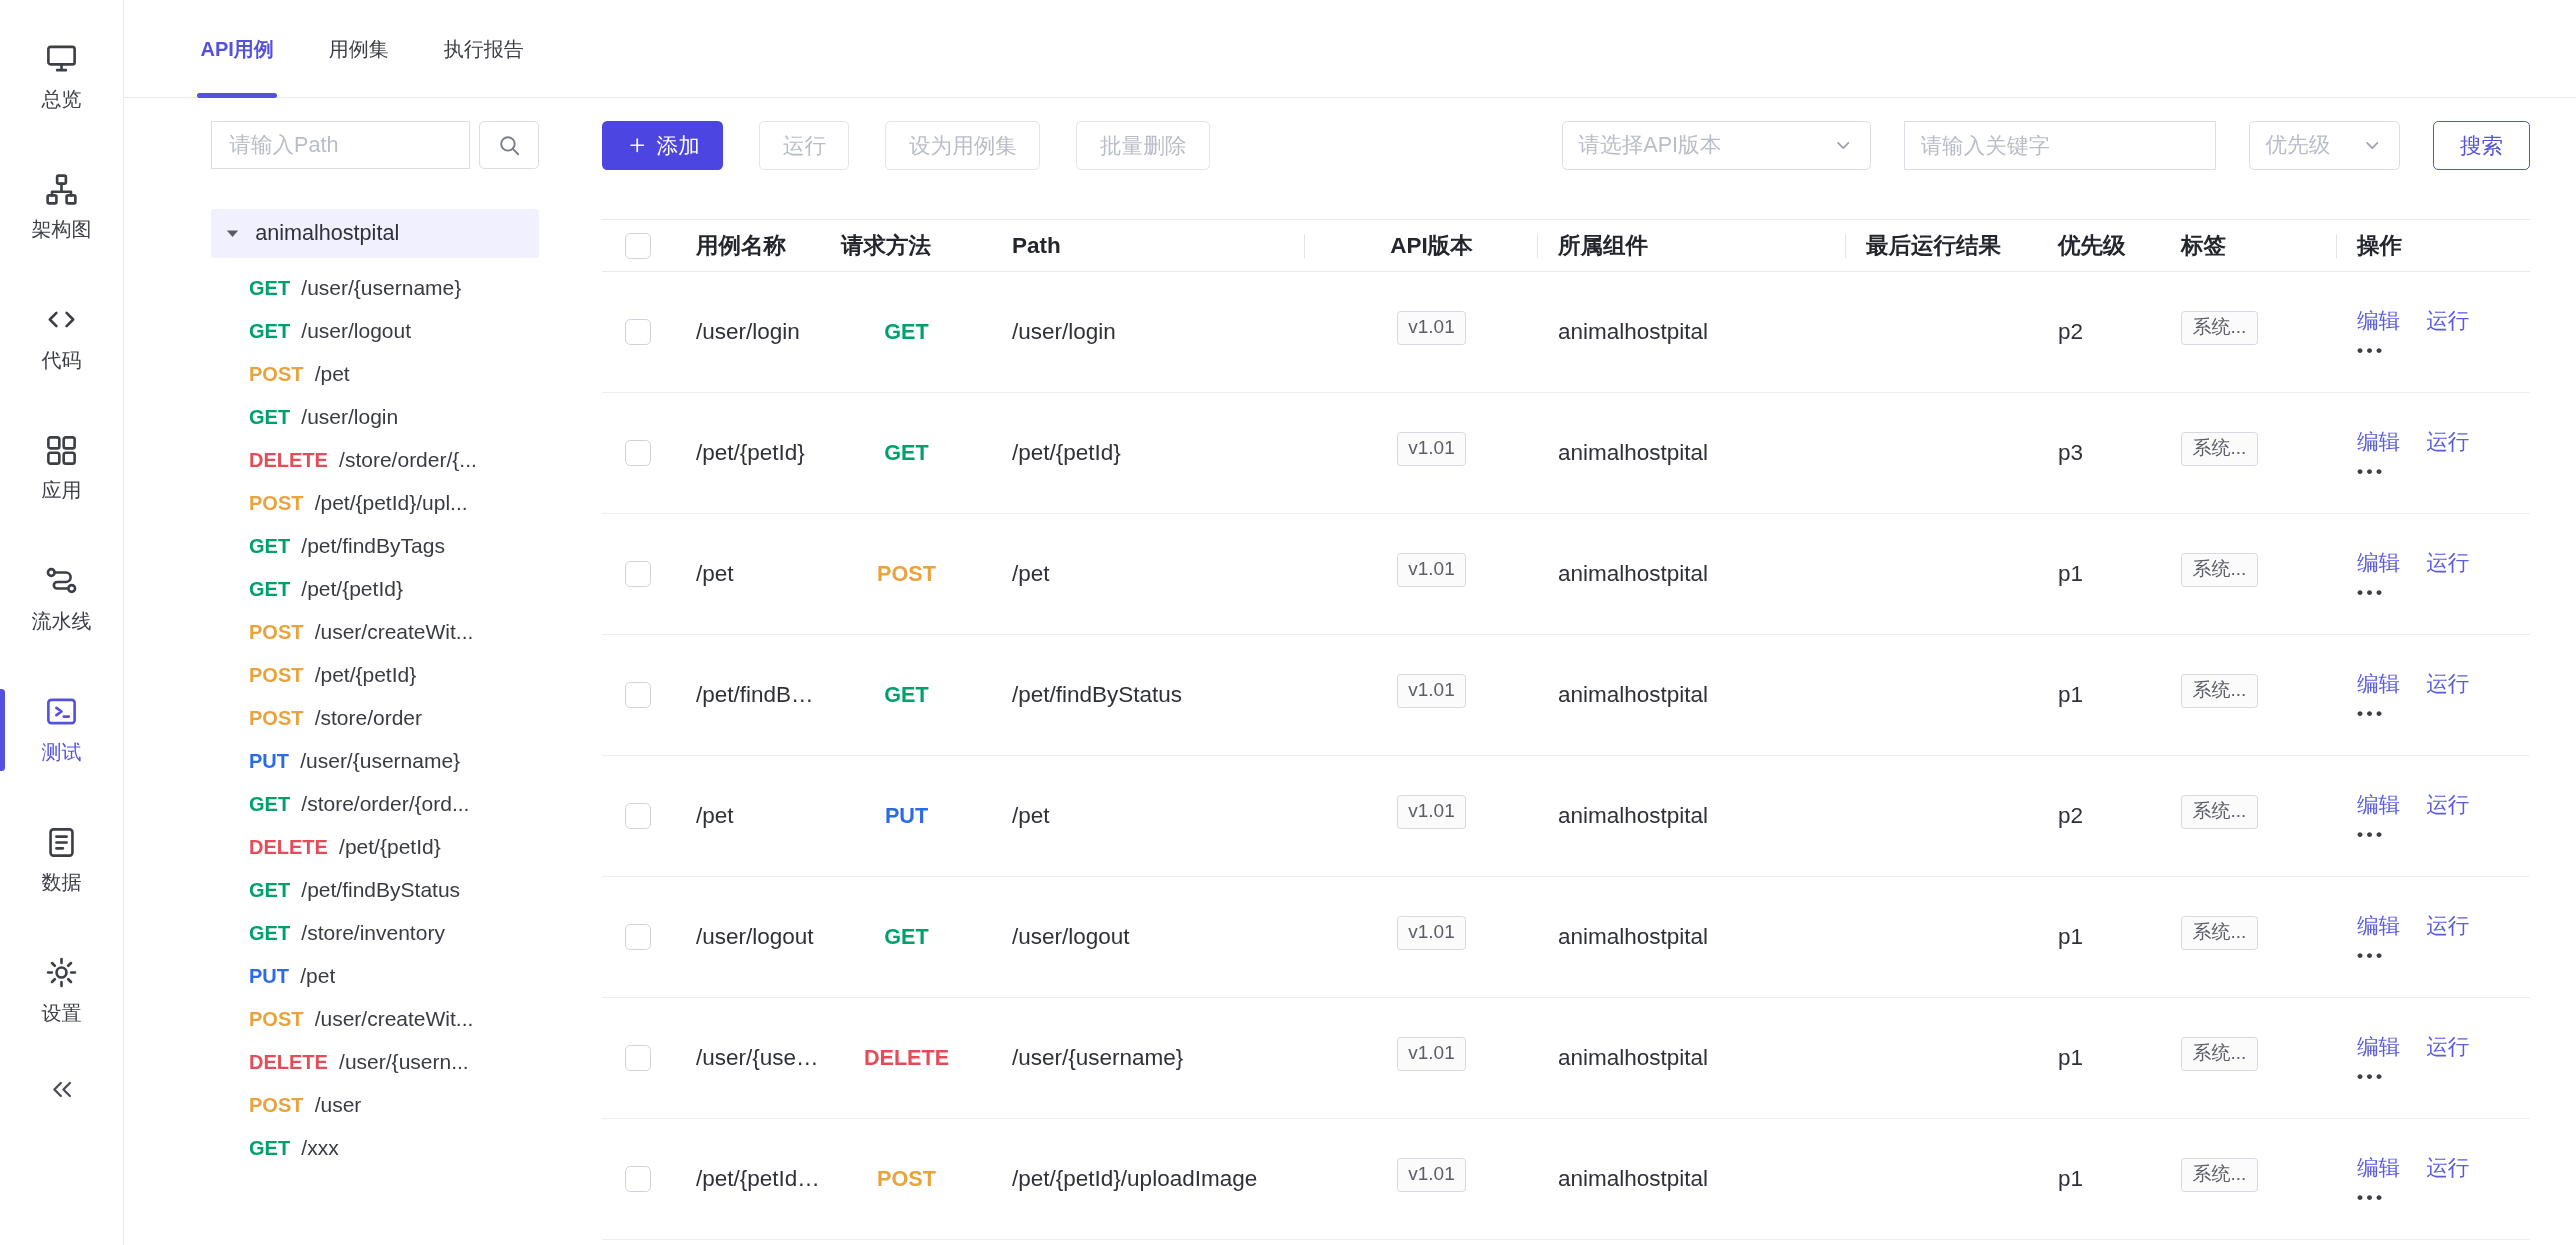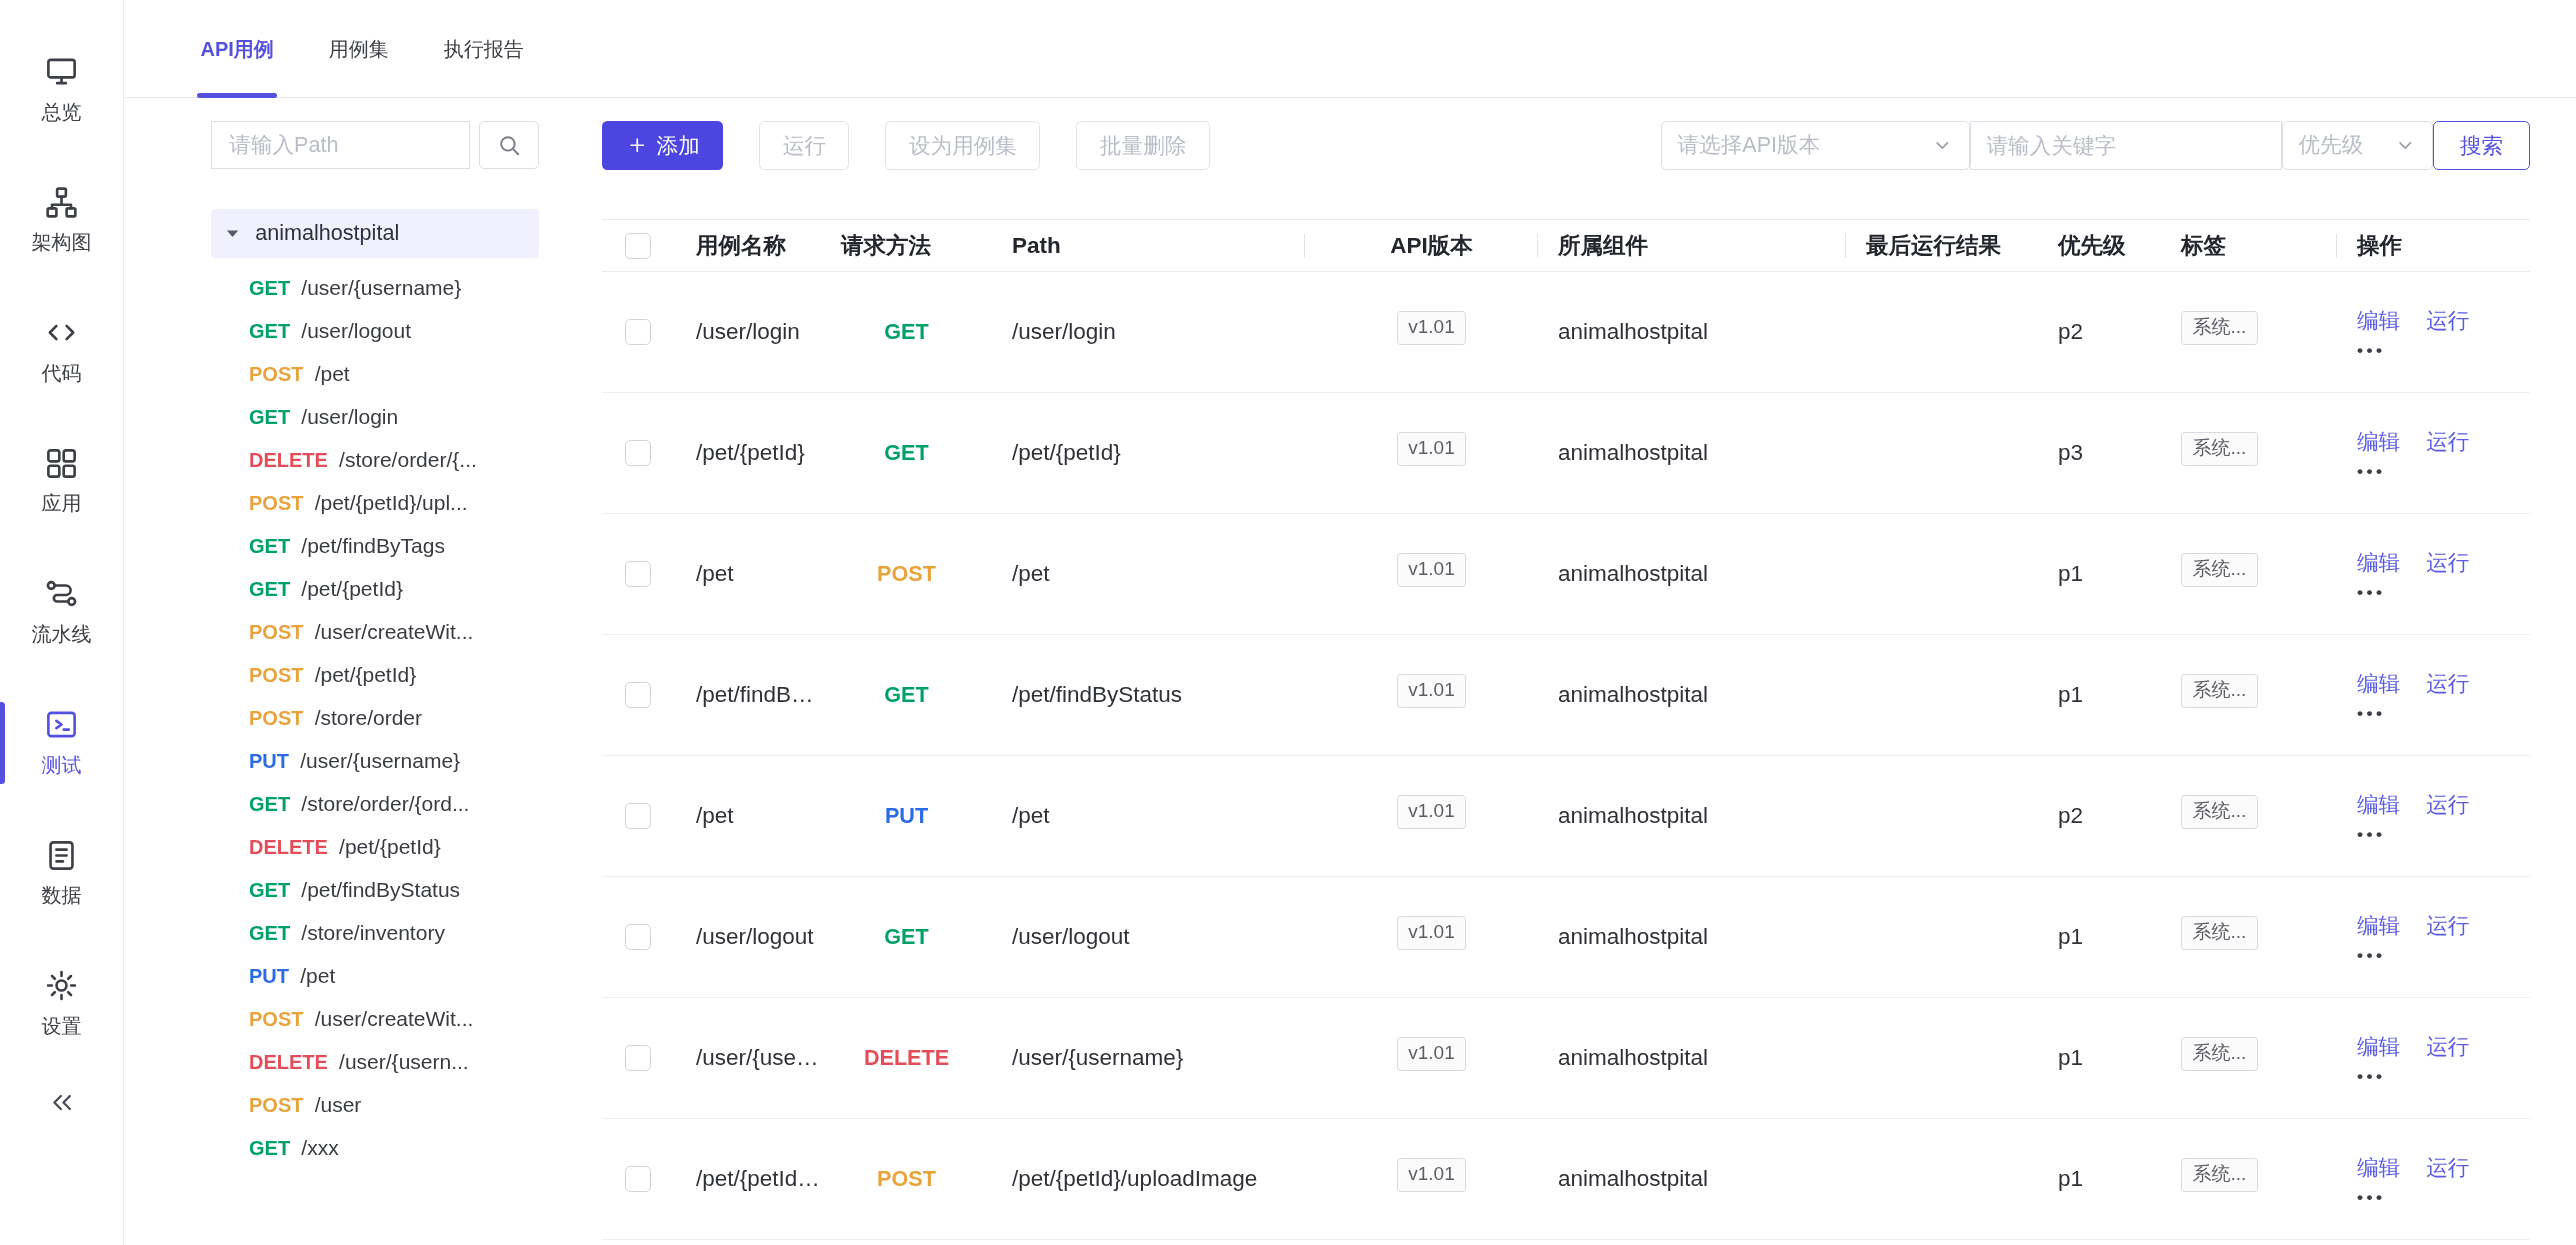--- a/index.html
+++ b/index.html
@@ -12,21 +12,21 @@
     line-height: 1.4;
     display: flex;
   }
   svg { display: block; }
 
   
   .sidebar {
     width: 124px; flex-shrink: 0;
     border-right: 0.9px solid #ebebf0;
     display: flex; flex-direction: column; align-items: center;
-    padding-top: 42px;
+    padding-top: 29px;
   }
   .sb-item {
     width: 100%; position: relative; cursor: pointer;
     display: flex; flex-direction: column; align-items: center; gap: 8.6px;
     padding: 12px 0; margin-bottom: 35px; color: #3c3f46;
   }
   .sb-item .sb-icon svg { width: 35px; height: 35px; }
   .sb-label { font-size: 20px; }
   .sb-item.active { color: #5551e0; }
   .sb-item.active::before {
@@ -106,21 +106,21 @@
     height: 49px; border-radius: 5.2px; font-size: 21.6px;
     display: inline-flex; align-items: center; justify-content: center;
     gap: 8.6px; padding: 0 22.5px; border: 0.9px solid transparent;
     cursor: pointer; white-space: nowrap; background: #fff;
     font-family: "Liberation Sans", sans-serif;
   }
   .btn-primary { background: #4c45df; color: #ffffff; }
   .btn-primary svg { width: 22.5px; height: 22.5px; }
   .btn-disabled { border-color: #e3e4ea; color: #b9bdc7; cursor: not-allowed; }
   .mr { margin-right: 36px; }
-  .toolbar-right { margin-left: auto; display: flex; align-items: center; }
+  .toolbar-right { margin-left: auto; display: flex; align-items: center; gap: 33px; }
   .select {
     height: 49px; border: 0.9px solid #dcdde4; border-radius: 5.2px;
     display: flex; align-items: center; justify-content: space-between;
     padding: 0 15.5px; color: #b9bdc7; font-size: 21.6px; cursor: pointer;
     background: #fff; white-space: nowrap;
   }
   .select-version { width: 309px; }
   .select-priority { width: 151px; }
   .select .chev { color: #9b9faa; }
   .select .chev svg { width: 22.5px; height: 22.5px; }

